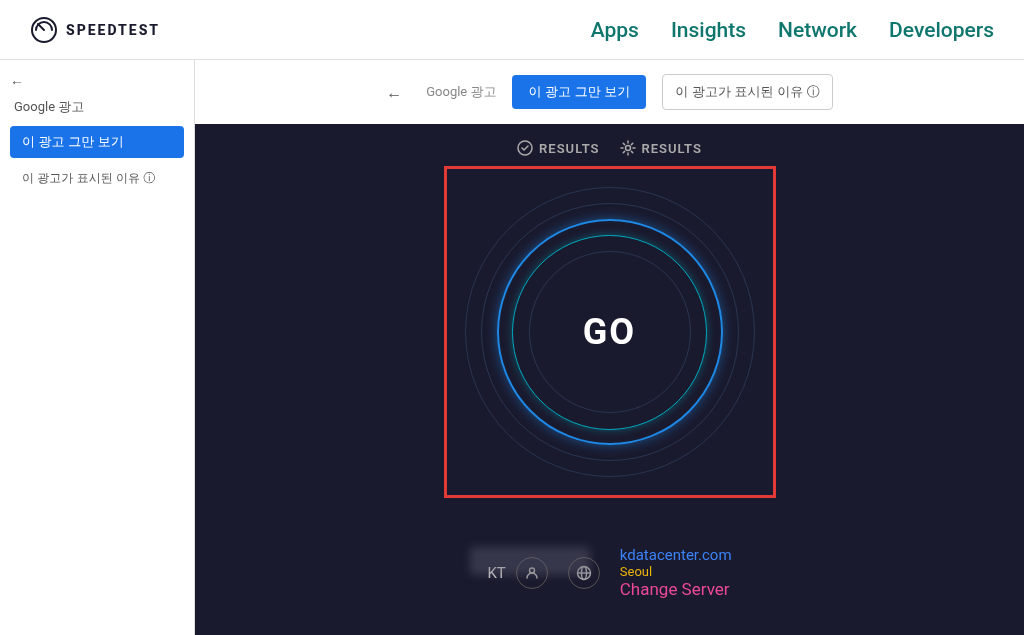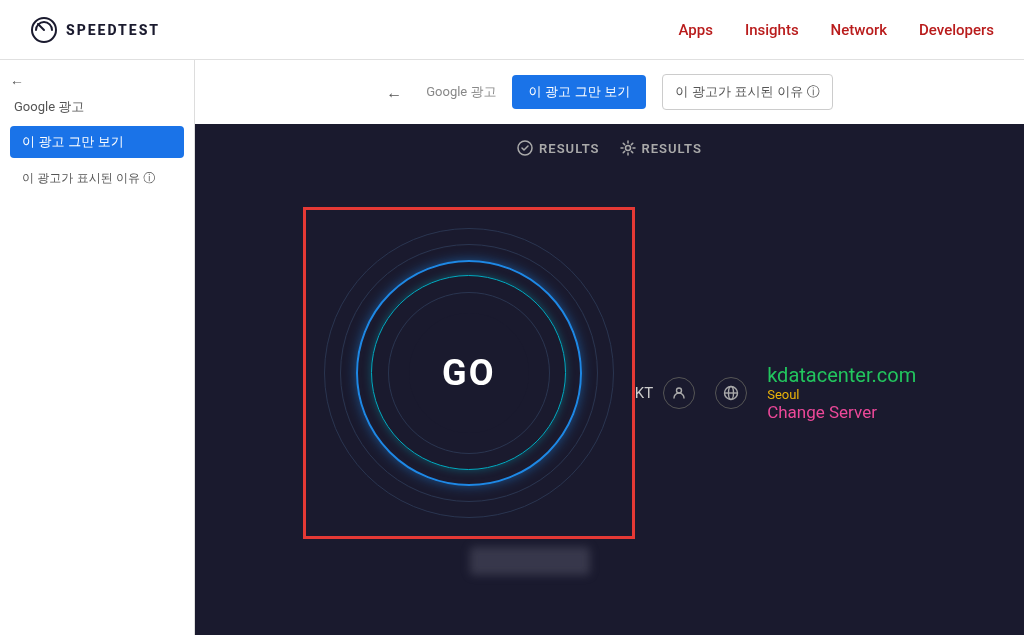--- a/index.html
+++ b/index.html
@@ -44,22 +44,22 @@
       letter-spacing: 2px;
     }
 
     .nav-links {
       display: flex;
       gap: 32px;
       align-items: center;
     }
 
     .nav-link {
-      font-size: 15px;
-      color: #b91c1c;
+      font-size: 21px;
+      color: #0f766e;
       font-weight: 500;
       cursor: pointer;
       text-decoration: none;
     }
 
     
     .content-area {
       display: flex;
       flex: 1;
       overflow: hidden;
@@ -190,23 +190,23 @@
 
     .toolbar-item svg {
       width: 16px;
       height: 16px;
     }
 
     
     .speedtest-container {
       flex: 1;
       display: flex;
-      flex-direction: row;
-      align-items: center;
-      justify-content: center;
+      flex-direction: column;
+      align-items: center;
+      justify-content: space-between;
       width: 100%;
       padding-bottom: 36px;
     }
 
     .go-button-wrapper {
       border: 3px solid #e53935;
       padding: 18px;
       margin-bottom: 20px;
     }
 
@@ -323,22 +323,22 @@
       align-items: center;
       justify-content: center;
       color: #aaa;
     }
 
     .server-details {
       color: #aaa;
     }
 
     .server-domain {
-      font-size: 20px;
-      color: #22c55e;
+      font-size: 15px;
+      color: #3b82f6;
       display: block;
     }
 
     .server-city {
       font-size: 13px;
       color: #eab308;
       display: block;
     }
 
     .change-server-link {

